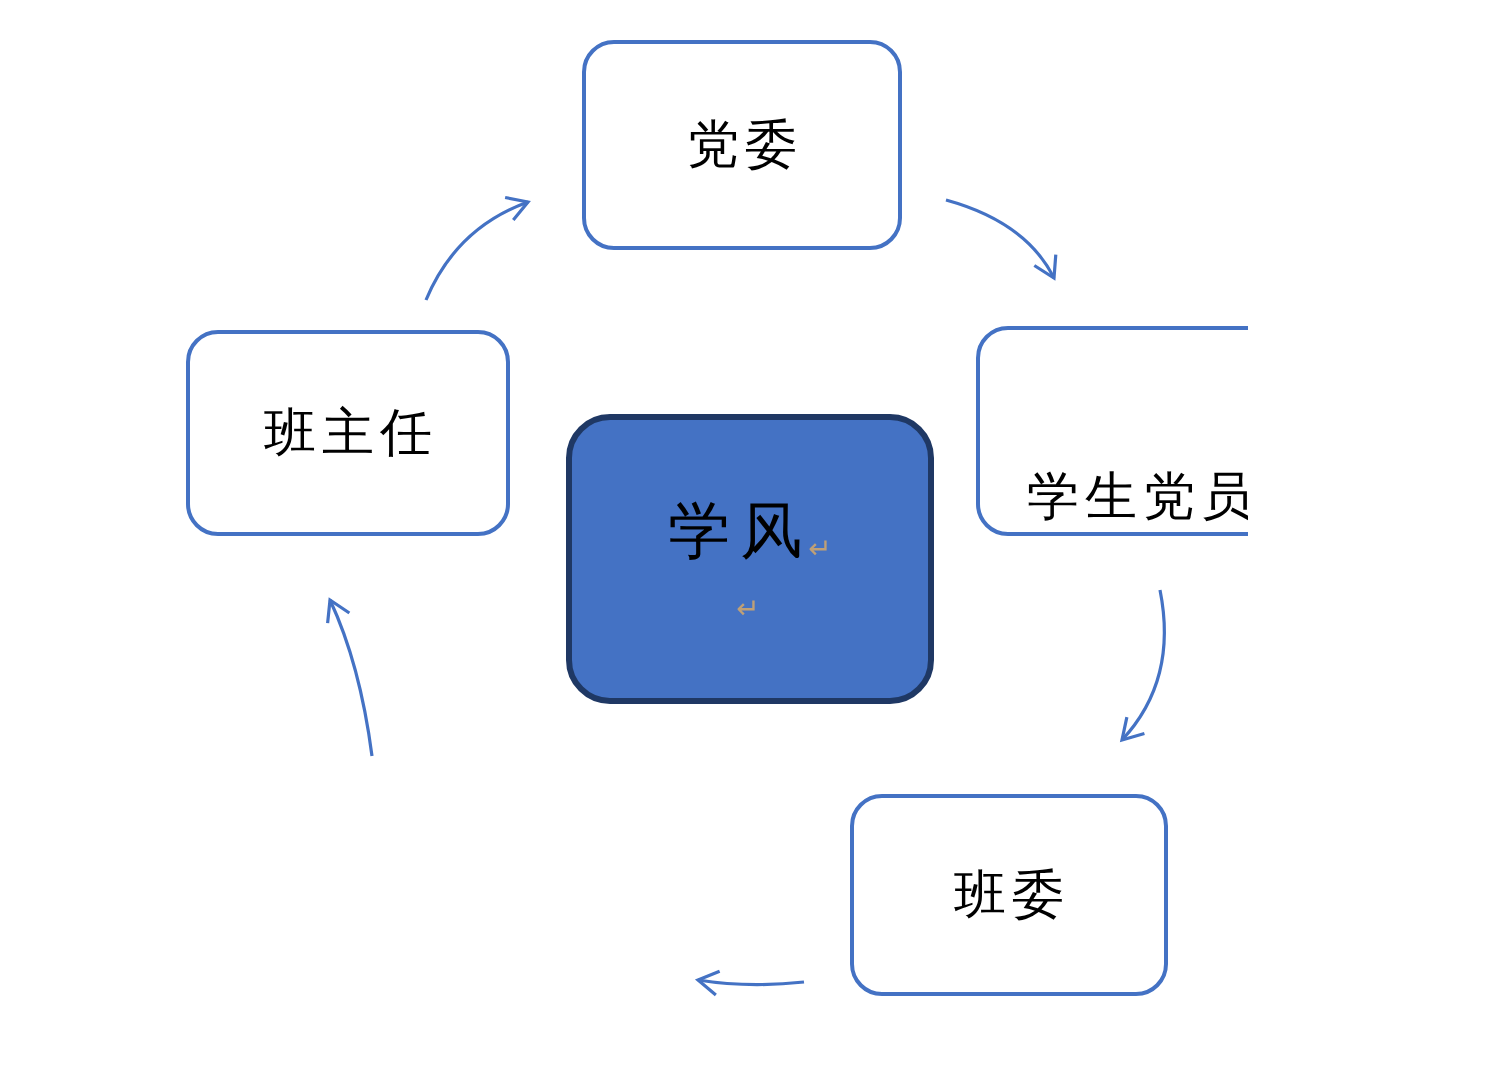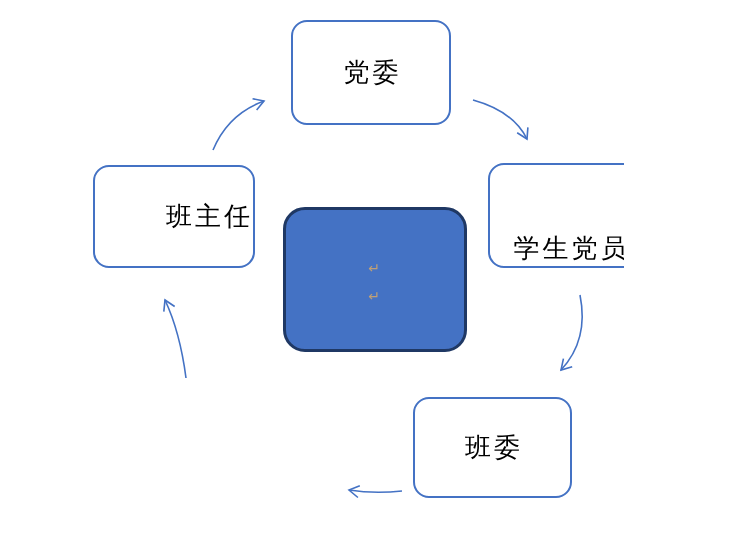--- a/index.html
+++ b/index.html
@@ -40,23 +40,23 @@
     box-sizing:border-box;
   }
   .node .label{
     font-size:26px;
     letter-spacing:3px;
     padding-left:3px; 
     white-space:nowrap;
   }
   .node-dangwei          {left:291px; top:20px;  width:160px; height:105px;}
   .node-xueshengdangyuan {left:488px; top:163px; width:164px; height:105px;align-items:flex-end;}
-  .node-banzhuren        {left:93px;  top:165px; width:162px; height:103px;justify-content:flex-end;}
+  .node-banzhuren        {left:93px;  top:165px; width:162px; height:103px;}
   .node-xueshenggugan    {left:170px; top:398px; width:160px; height:105px;}
-  .node-banwei           {left:413px; top:397px; width:159px; height:101px;}
+  .node-banwei           {left:425px; top:397px; width:159px; height:101px;}
   .center-node{
     position:absolute;
     left:283px; top:207px; width:184px; height:145px;
     background:var(--center-fill);
     border:3px solid var(--center-border);
     border-radius:22px;
     box-sizing:border-box;
     display:flex;
     flex-direction:column;
     align-items:center;
@@ -109,20 +109,21 @@
     <span class="label">班主任</span>
   </div>
 
 
   <div class="node node-banwei">
     <span class="label">班委</span>
   </div>
 
   <div class="center-node">
     <span class="center-line">
+      <span>学风</span>
       <span class="pmark">↵</span>
     </span>
     <span class="center-line">
       <span class="pmark">↵</span>
     </span>
   </div>
 
 </div>
 
 </body></html>

